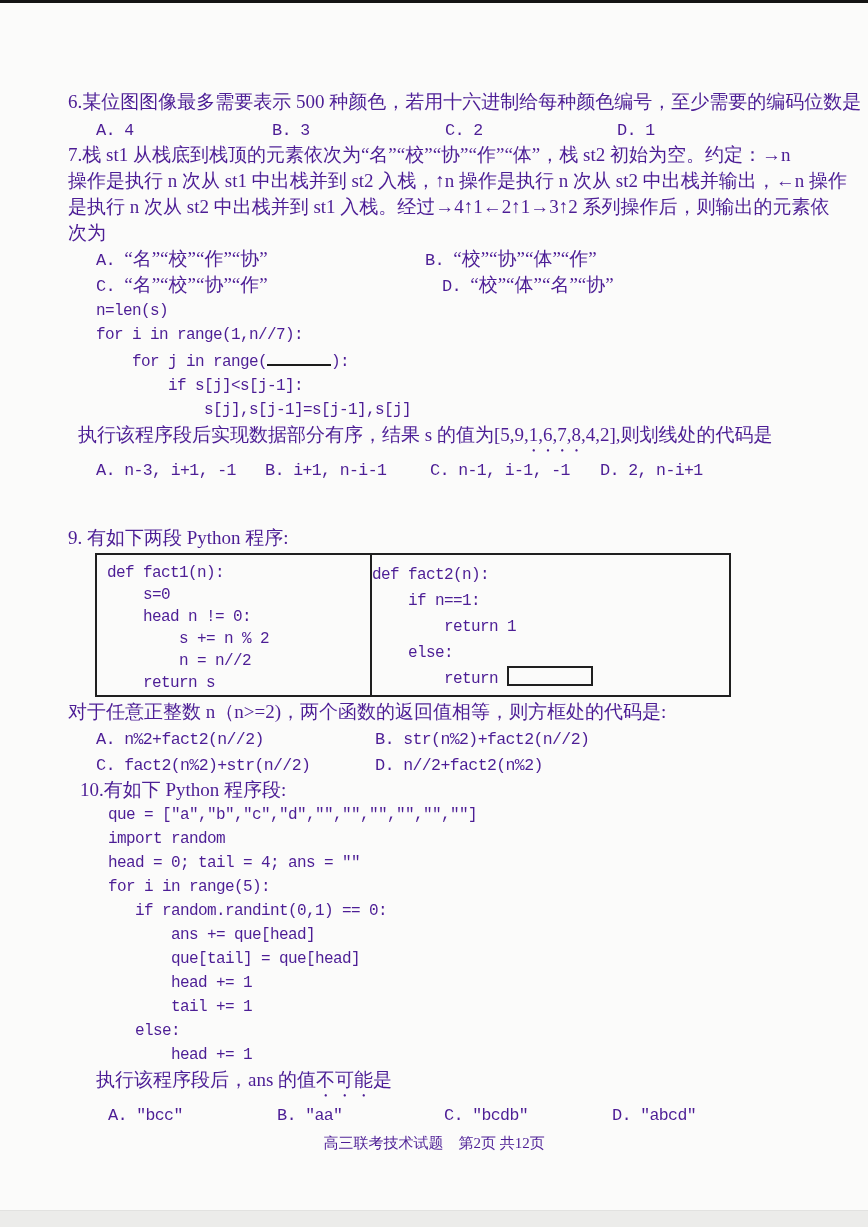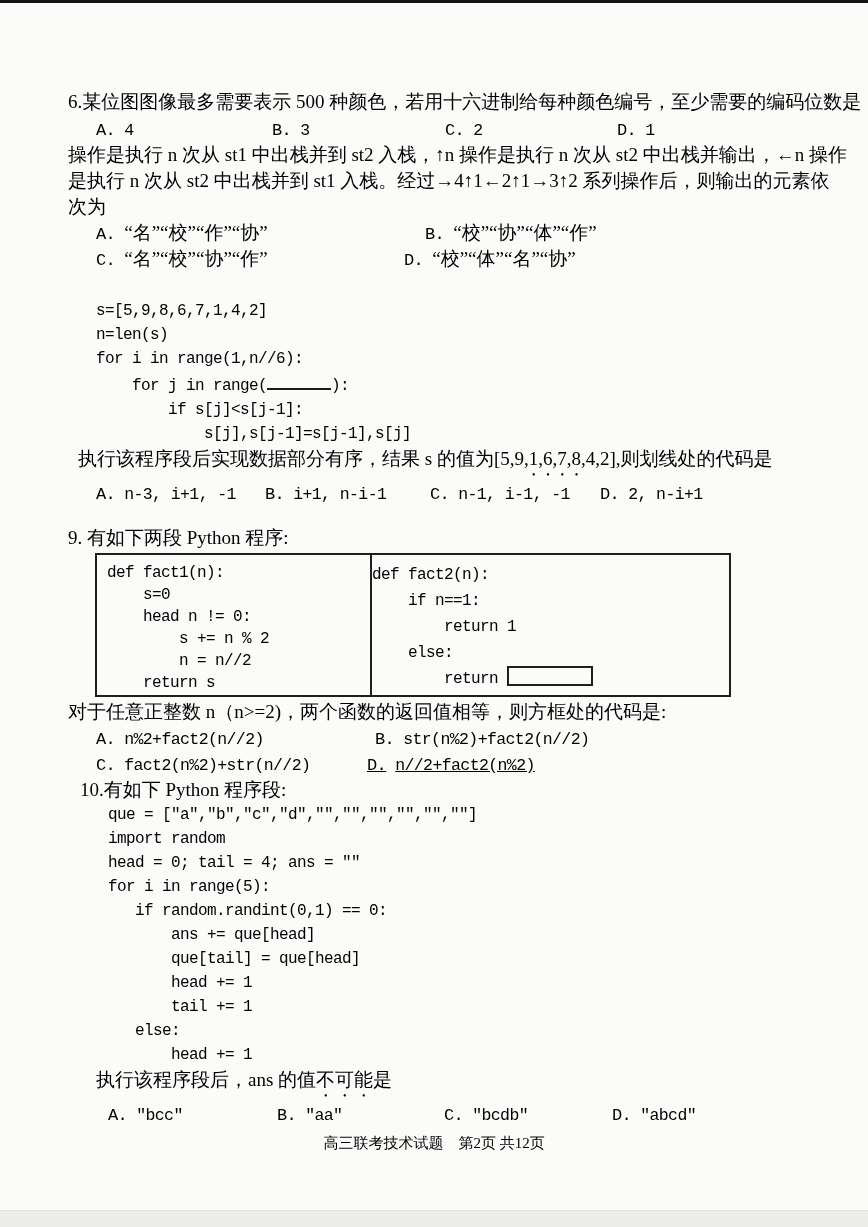--- a/index.html
+++ b/index.html
@@ -1,18 +1,18 @@
 <!DOCTYPE html>
 <html><head>
 <meta charset="utf-8">
 <style>
   html,body { margin:0; padding:0; background:#e8e8e6; }
   .page {
     position:relative; width:868px; height:1227px;
-    background:#fbfbfa; color:#000000;
+    background:#fbfbfa; color:#4c1d95;
     font-family:"Liberation Serif","DejaVu Serif",serif;
     overflow:hidden;
   }
   .scan-edge-top { position:absolute; top:0; left:0; width:100%; height:3px; background:#141414; }
   .scan-edge-bottom { position:absolute; bottom:0; left:0; width:100%; height:16px; background:#ececea; border-top:1px solid #e2e2e0; }
   .q { position:absolute; left:68px; width:760px; }
   .tline { font-size:19px; line-height:27px; white-space:nowrap; }
   .q7 .tline { line-height:26px; }
   .code {
     font-family:"Liberation Mono","DejaVu Sans Mono",monospace;
@@ -50,37 +50,37 @@
     <div class="tline">6.某位图图像最多需要表示 500 种颜色，若用十六进制给每种颜色编号，至少需要的编码位数是</div>
     <div class="optrow">
       <span class="opt" style="left:28px;"><span class="lbl">A.</span><span class="val mono">4</span></span>
       <span class="opt" style="left:204px;"><span class="lbl">B.</span><span class="val mono">3</span></span>
       <span class="opt" style="left:377px;"><span class="lbl">C.</span><span class="val mono">2</span></span>
       <span class="opt" style="left:549px;"><span class="lbl">D.</span><span class="val mono">1</span></span>
     </div>
   </div>
 
   <div class="q q7" style="top:142px;">
+    <div class="tline">7.栈 st1 从栈底到栈顶的元素依次为“名”“校”“协”“作”“体”，栈 st2 初始为空。约定：→n</div>
     <div class="tline">操作是执行 n 次从 st1 中出栈并到 st2 入栈，↑n 操作是执行 n 次从 st2 中出栈并输出，←n 操作</div>
     <div class="tline">是执行 n 次从 st2 中出栈并到 st1 入栈。经过→4↑1←2↑1→3↑2 系列操作后，则输出的元素依</div>
     <div class="tline">次为</div>
     <div class="optrow h26">
       <span class="opt" style="left:28px;"><span class="lbl">A.</span><span class="val">“名”“校”“作”“协”</span></span>
       <span class="opt" style="left:357px;"><span class="lbl">B.</span><span class="val">“校”“协”“体”“作”</span></span>
     </div>
     <div class="optrow h26">
       <span class="opt" style="left:28px;"><span class="lbl">C.</span><span class="val">“名”“校”“协”“作”</span></span>
-      <span class="opt" style="left:336px;"><span class="lbl">D.</span><span class="val">“校”“体”“名”“协”</span></span>
+      <span class="opt" style="left:374px;"><span class="lbl">D.</span><span class="val">“校”“体”“名”“协”</span></span>
     </div>
   </div>
 
   <div class="q" style="top:299px;">
-    <div class="code">s=[5,9,8,6,7,1,4,2]</div>
     <div class="code">n=len(s)</div>
-    <div class="code">for i in range(1,n//6):</div>
+    <div class="code">for i in range(1,n//7):</div>
     <div class="code"><span>    for j in range(</span><span class="blank-underline"></span><span>):</span></div>
     <div class="code">        if s[j]&lt;s[j-1]:</div>
     <div class="code">            s[j],s[j-1]=s[j-1],s[j]</div>
     <div class="tline indent10" style="line-height:26px;"><span>执行该程序段后实现数据部分有序，结果 s 的值为[5,9,</span><span class="emph">1</span><span>,</span><span class="emph">6</span><span>,</span><span class="emph">7</span><span>,</span><span class="emph">8</span><span>,4,2],则划线处的代码是</span></div>
     <div class="optrow h26">
       <span class="opt" style="left:28px;"><span class="lbl">A.</span><span class="val mono">n-3, i+1, -1</span></span>
       <span class="opt" style="left:197px;"><span class="lbl">B.</span><span class="val mono">i+1, n-i-1</span></span>
       <span class="opt" style="left:362px;"><span class="lbl">C.</span><span class="val mono">n-1, i-1, -1</span></span>
       <span class="opt" style="left:532px;"><span class="lbl">D.</span><span class="val mono">2, n-i+1</span></span>
     </div>
@@ -105,21 +105,21 @@
         <div class="code"><span>        return </span><span class="blank-box"></span></div>
       </div>
     </div>
     <div class="tline" style="margin-top:2px; line-height:26px;">对于任意正整数 n（n&gt;=2)，两个函数的返回值相等，则方框处的代码是:</div>
     <div class="optrow h26">
       <span class="opt" style="left:28px;"><span class="lbl">A.</span><span class="val mono">n%2+fact2(n//2)</span></span>
       <span class="opt" style="left:307px;"><span class="lbl">B.</span><span class="val mono">str(n%2)+fact2(n//2)</span></span>
     </div>
     <div class="optrow h26">
       <span class="opt" style="left:28px;"><span class="lbl">C.</span><span class="val mono">fact2(n%2)+str(n//2)</span></span>
-      <span class="opt" style="left:299px;text-decoration:underline;"><span class="lbl">D.</span><span class="val mono">n//2+fact2(n%2)</span></span>
+      <span class="opt" style="left:307px;"><span class="lbl">D.</span><span class="val mono">n//2+fact2(n%2)</span></span>
     </div>
   </div>
 
   <div class="q" style="top:776px;margin-left:12px;">
     <div class="tline">10.有如下 Python 程序段:</div>
     <div class="code">que = ["a","b","c","d","","","","","",""]</div>
     <div class="code">import random</div>
     <div class="code">head = 0; tail = 4; ans = ""</div>
     <div class="code">for i in range(5):</div>
     <div class="code">   if random.randint(0,1) == 0:</div>

